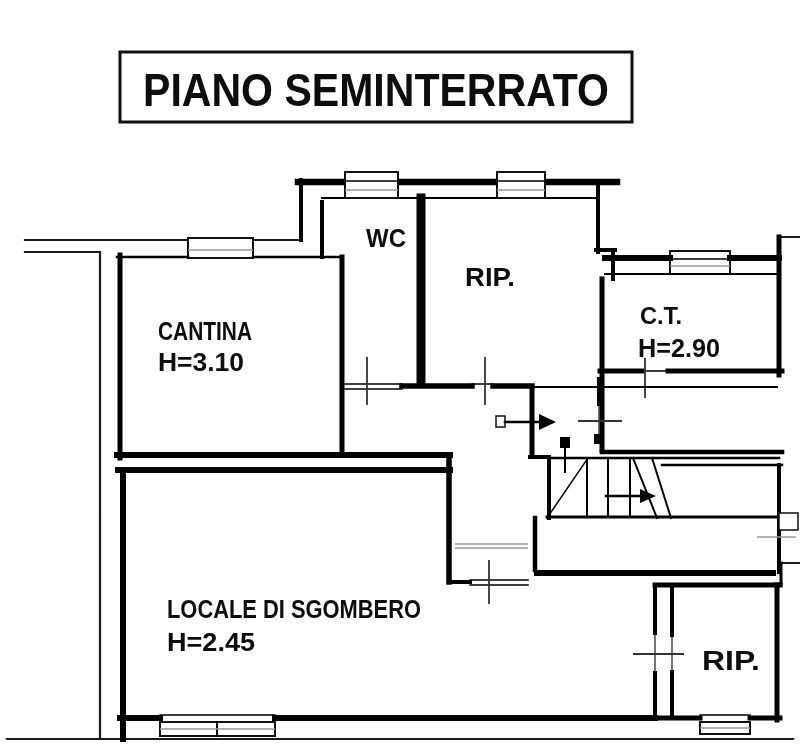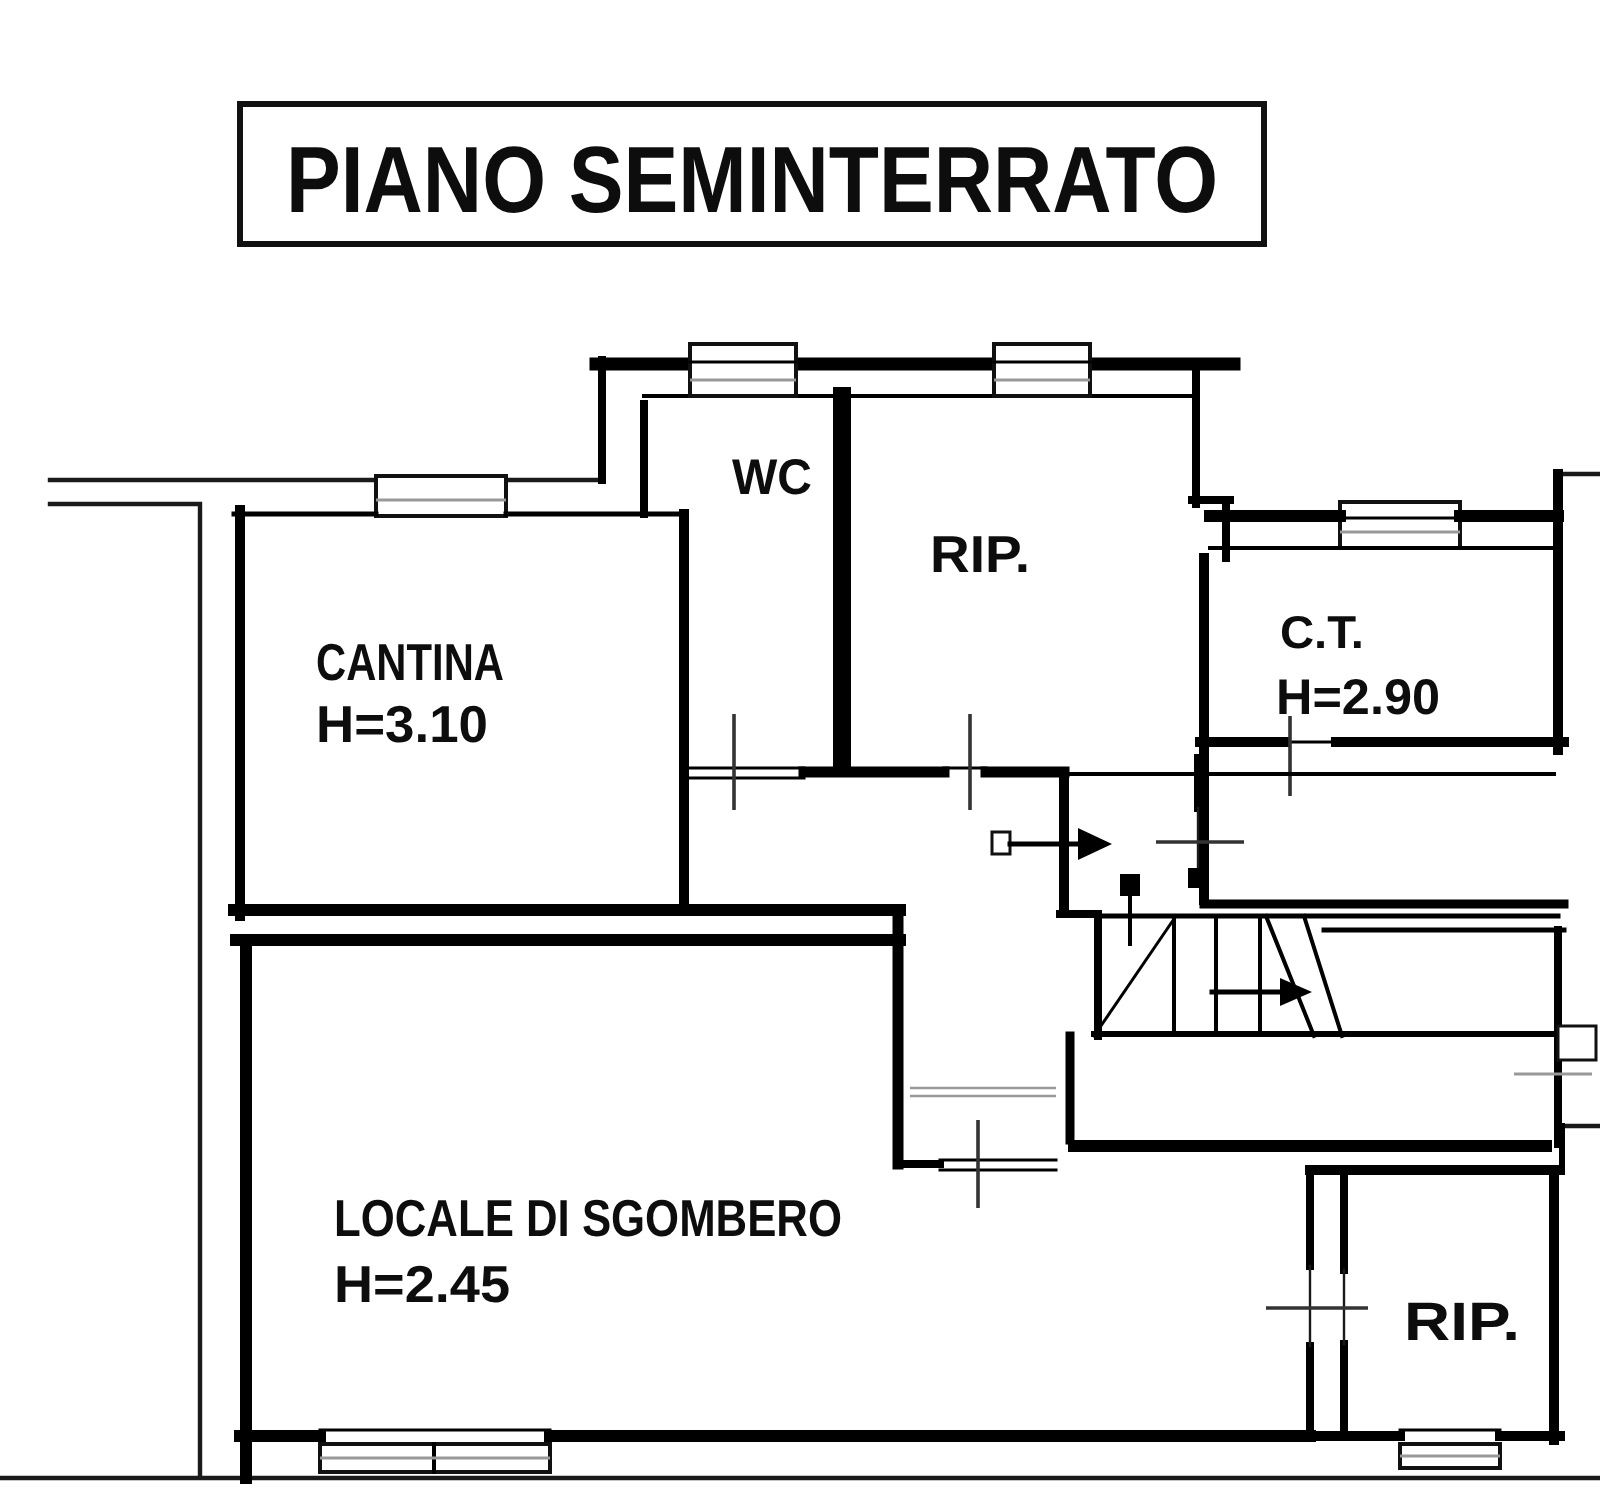--- a/index.html
+++ b/index.html
@@ -1,16 +1,16 @@
 <!DOCTYPE html>
 <html><head>
 <meta charset="utf-8">
 <style>
   html,body{margin:0;padding:0;background:#ffffff;}
-  #page{position:relative;width:800px;height:750px;background:#ffffff;overflow:hidden;}
+  #page{position:relative;width:800px;height:750px;background:#ffffff;overflow:hidden;border-radius:28px;}
   svg{display:block;}
   text{font-family:"Liberation Sans", sans-serif;font-weight:bold;fill:#0d0d0d;}
   .w{stroke:#000;fill:none;stroke-linecap:square;}
   .thin{stroke:#1a1a1a;fill:none;stroke-linecap:square;}
   .tick{stroke:#333;fill:none;stroke-linecap:butt;}
   .faint{stroke:#999;fill:none;}
   .winrect{fill:#fff;stroke:#111;}
 </style>
 </head>
 <body>

